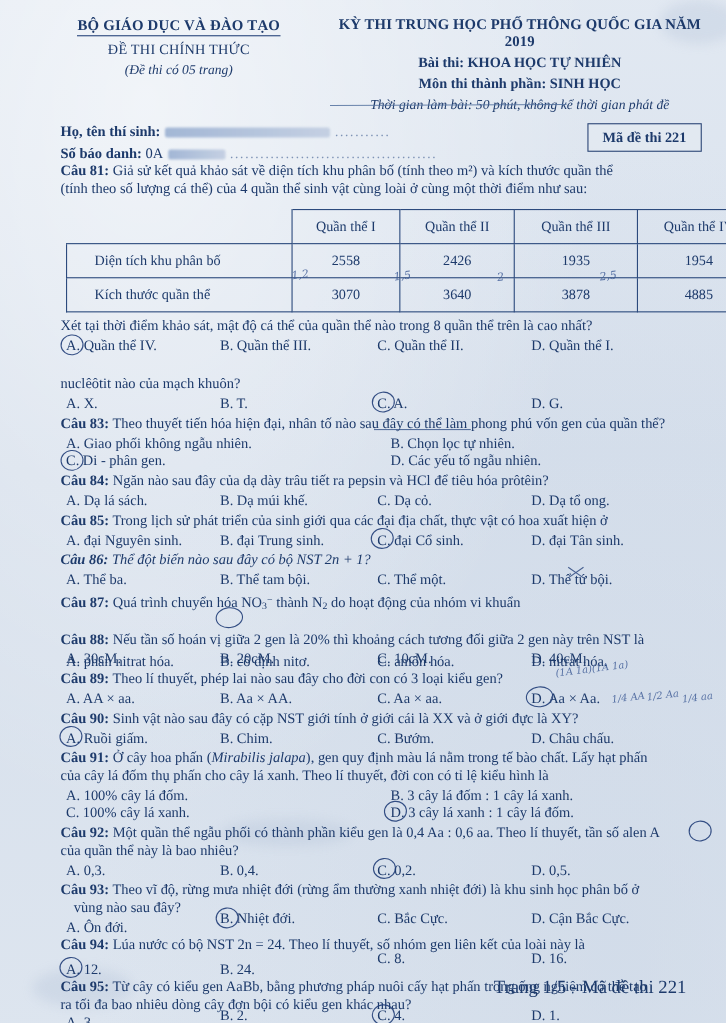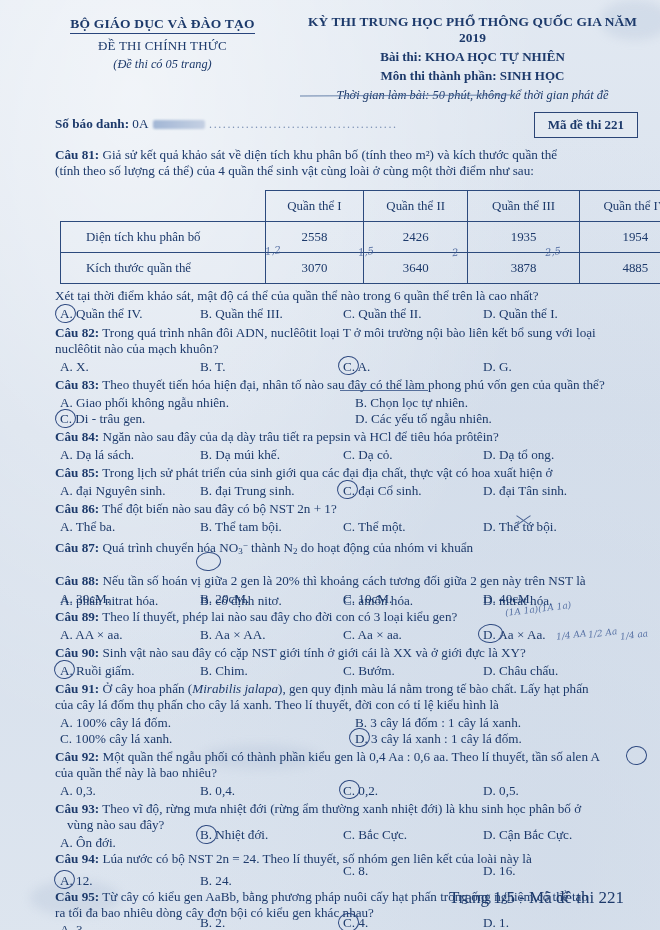--- a/index.html
+++ b/index.html
@@ -96,20 +96,25 @@
     <div class="hdr-right">
       <div class="exam-t1">KỲ THI TRUNG HỌC PHỔ THÔNG QUỐC GIA NĂM 2019</div>
       <div class="exam-t2">Bài thi: KHOA HỌC TỰ NHIÊN</div>
       <div class="exam-t3">Môn thi thành phần: SINH HỌC</div>
       <div class="exam-t4">Thời gian làm bài: 50 phút, không kể thời gian phát đề</div>
     </div>
   </div>
   <div class="hrule"></div>
 
   <div class="cand">
+    <div>
+      <span>Họ, tên thí sinh:</span>
+      <span class="redact" style="width:150px;"></span>
+      <span class="dots">...........</span>
+    </div>
     <div class="l2">
       <span>Số báo danh:</span>
       <span style="font-weight:normal;">0A</span>
       <span class="redact" style="width:52px;"></span>
       <span class="dots">.........................................</span>
     </div>
   </div>
   <div class="code-box">Mã đề thi 221</div>
 
   <div class="q" style="top:147px;">
@@ -144,34 +149,30 @@
       <td>4885</td>
     </tr>
   </tbody>
     </table>
   <div class="hand" style="left:265px;top:245px;">1,2</div>
   <div class="hand" style="left:358px;top:246px;">1,5</div>
   <div class="hand" style="left:452px;top:247px;">2</div>
   <div class="hand" style="left:545px;top:246px;">2,5</div>
 
   <div class="q" style="top:288px;">
-    <span>Xét tại thời điểm khảo sát, mật độ cá thể của quần thể nào trong 6 quần thể trên là cao nhất?</span>
+    <span>Xét tại thời điểm khảo sát, mật độ cá thể của quần thể nào trong 8 quần thể trên là cao nhất?</span>
   </div>
   <div class="opts" style="top:306px;">
     <span class="opt c0">A. Quần thể IV.</span>
     <span class="opt c1">B. Quần thể III.</span>
     <span class="opt c2">C. Quần thể II.</span>
     <span class="opt c3">D. Quần thể I.</span>
   </div>
   <div class="circ" style="left:55px;top:304px;"></div>
 
-  <div class="q" style="top:325px;">
-    <span class="lbl">Câu 82:</span>
-    <span>Trong quá trình nhân đôi ADN, nuclêôtit loại T ở môi trường nội bào liên kết bổ sung với loại</span>
-  </div>
   <div class="q" style="top:341px;">
     <span>nuclêôtit nào của mạch khuôn?</span>
   </div>
   <div class="opts" style="top:359px;">
     <span class="opt c0">A. X.</span>
     <span class="opt c1">B. T.</span>
     <span class="opt c2">C. A.</span>
     <span class="opt c3">D. G.</span>
   </div>
   <div class="circ" style="left:338px;top:356px;"></div>
@@ -179,21 +180,21 @@
   <div class="q" style="top:377px;">
     <span class="lbl">Câu 83:</span>
     <span>Theo thuyết tiến hóa hiện đại, nhân tố nào sau đây có thể làm phong phú vốn gen của quần thể?</span>
   </div>
   <div class="underline-pen" style="left:340px;top:390px;width:88px;"></div>
   <div class="opts" style="top:395px;">
     <span class="opt w0">A. Giao phối không ngẫu nhiên.</span>
     <span class="opt w1">B. Chọn lọc tự nhiên.</span>
   </div>
   <div class="opts" style="top:411px;">
-    <span class="opt w0">C. Di - trâu gen.</span>
+    <span class="opt w0">C. Di - phân gen.</span>
     <span class="opt w1">D. Các yếu tố ngẫu nhiên.</span>
   </div>
   <div class="circ" style="left:55px;top:409px;"></div>
 
   <div class="q" style="top:429px;">
     <span class="lbl">Câu 84:</span>
     <span>Ngăn nào sau đây của dạ dày trâu tiết ra pepsin và HCl để tiêu hóa prôtêin?</span>
   </div>
   <div class="opts" style="top:447px;">
     <span class="opt c0">A. Dạ lá sách.</span>
@@ -207,21 +208,21 @@
     <span>Trong lịch sử phát triển của sinh giới qua các đại địa chất, thực vật có hoa xuất hiện ở</span>
   </div>
   <div class="opts" style="top:483px;">
     <span class="opt c0">A. đại Nguyên sinh.</span>
     <span class="opt c1">B. đại Trung sinh.</span>
     <span class="opt c2">C. đại Cổ sinh.</span>
     <span class="opt c3">D. đại Tân sinh.</span>
   </div>
   <div class="circ" style="left:337px;top:480px;"></div>
 
-  <div class="q" style="top:501px;">
+  <div class="q" style="top:501px;font-style:italic;">
     <span class="lbl">Câu 86:</span>
     <span>Thể đột biến nào sau đây có bộ NST 2n + 1?</span>
   </div>
   <div class="opts" style="top:519px;">
     <span class="opt c0">A. Thể ba.</span>
     <span class="opt c1">B. Thể tam bội.</span>
     <span class="opt c2">C. Thể một.</span>
     <span class="opt c3">D. Thể tứ bội.</span>
   </div>
   <div class="strike" style="left:515px;top:512px;"></div>

